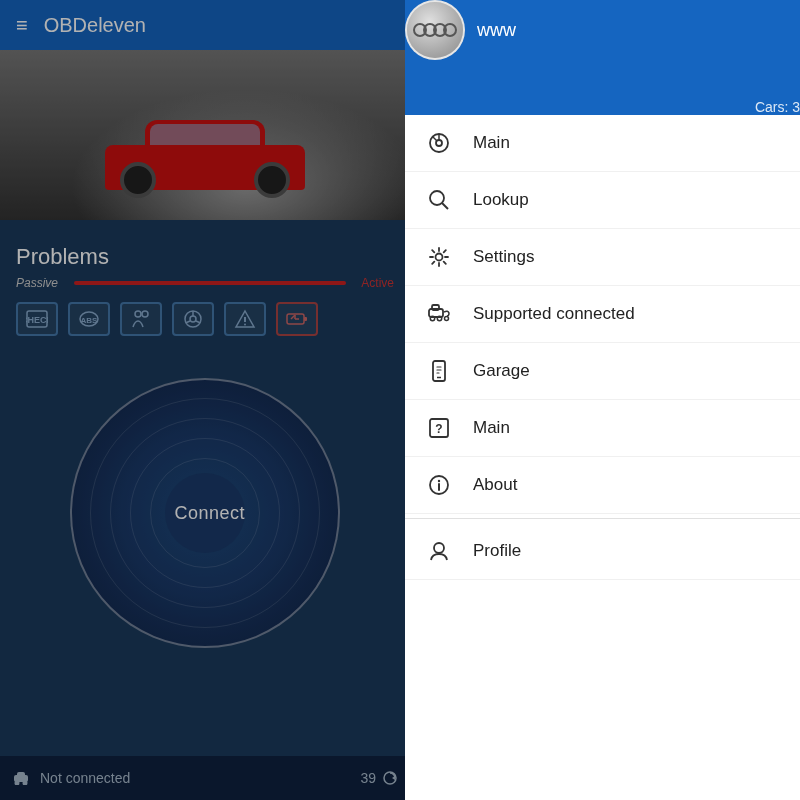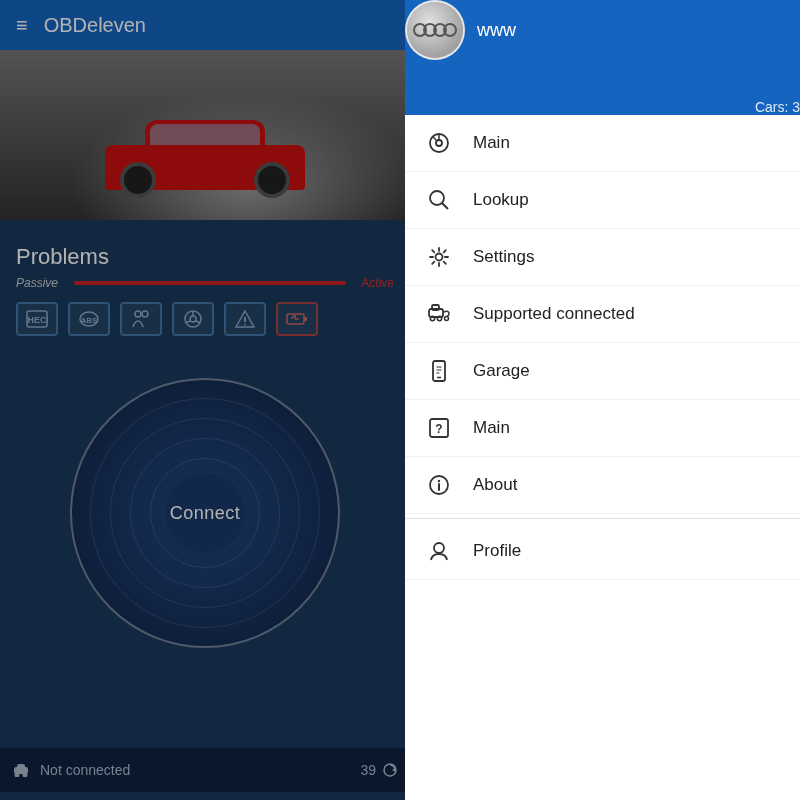--- a/index.html
+++ b/index.html
@@ -226,36 +226,36 @@
     .ripple-3 { width: 150px; height: 150px; }
     .ripple-4 { width: 110px; height: 110px; }
 
     .connect-btn-inner {
       width: 80px;
       height: 80px;
       border-radius: 50%;
       background: #1a3a6a;
       display: flex;
       align-items: center;
-      justify-content: center;
+      justify-content: flex-end;
       cursor: pointer;
       z-index: 2;
     }
 
     .connect-label {
       color: white;
       font-size: 18px;
       font-weight: 300;
       letter-spacing: 0.5px;
     }
 
     
     .bottom-bar {
       position: absolute;
-      bottom: 8px;
+      bottom: 0;
       left: 0;
       width: 410px;
       height: 44px;
       background: #0f2240;
       display: flex;
       align-items: center;
       padding: 0 12px;
       justify-content: space-between;
     }
 

